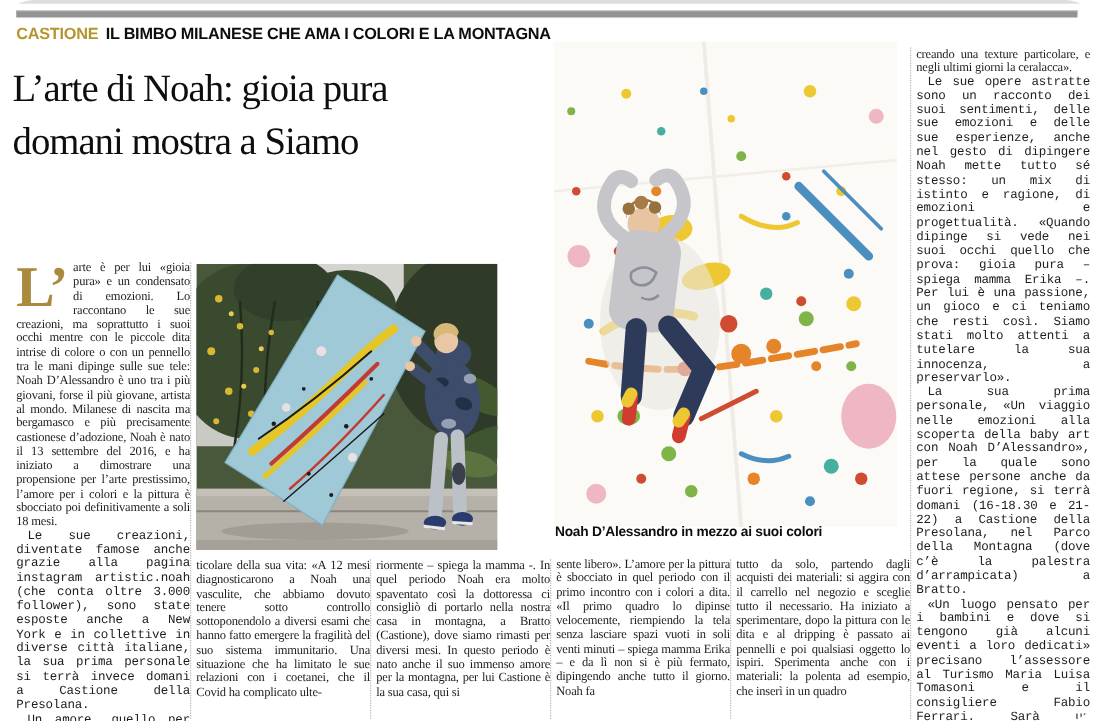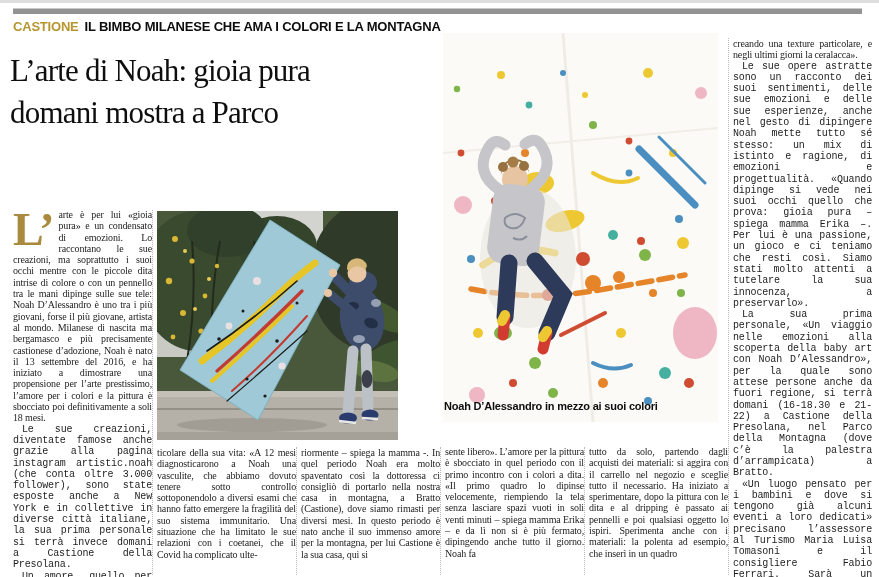--- a/index.html
+++ b/index.html
@@ -1,32 +1,32 @@
 <!DOCTYPE html>
 <html lang="it"><head>
 <meta charset="utf-8">
 <style>
   html,body{margin:0;padding:0;background:#ffffff;}
   .page{position:relative;width:879px;height:577px;background:#ffffff;overflow:hidden;
-        font-family:"Liberation Serif","DejaVu Serif",serif;-webkit-hyphens:auto;hyphens:auto;}
+        font-family:"Liberation Serif","DejaVu Serif",serif;-webkit-hyphens:auto;hyphens:auto;border-radius:27px;}
   .top-hairline{position:absolute;left:0;top:0;width:879px;height:3px;background:#dedede;}
   .section-bar{position:absolute;left:13px;top:8px;width:849px;height:5px;background:#939393;border-top:1px solid #c9c9c9;}
   .kicker{position:absolute;left:13px;top:19px;width:849px;
           font-family:"Liberation Sans","DejaVu Sans",sans-serif;font-weight:bold;font-size:13px;
           letter-spacing:-0.2px;color:#0d0d0d;white-space:nowrap;}
   .kicker .loc{color:#b6952f;margin-right:6px;}
   .headline{position:absolute;left:10px;top:50px;width:460px;color:#0e0e0e;
             font-size:31px;line-height:42px;letter-spacing:-0.8px;font-weight:normal;}
   .col{position:absolute;width:139px;font-size:10px;line-height:11.3px;text-align:justify;
        color:#1d1d1d;letter-spacing:-0.15px;}
   .col p{margin:0;}
   .col p.indent{text-indent:9px;font-family:Liberation Mono, monospace;}
   .dropcap{float:left;color:#a98a3e;font-weight:bold;font-size:46px;line-height:37px;
            padding:2px 4px 0 0;font-family:"Liberation Serif","DejaVu Serif",serif;}
-  .caption{position:absolute;left:444px;top:400px;width:280px;
+  .caption{position:absolute;left:444px;top:420px;width:280px;
            font-family:"Liberation Sans","DejaVu Sans",sans-serif;font-weight:bold;
            font-size:11px;color:#0d0d0d;letter-spacing:-0.2px;}
   .byline{font-family:"Liberation Sans","DejaVu Sans",sans-serif;font-weight:bold;
           font-size:10px;text-align:center;margin-top:3px;letter-spacing:-0.1px;}
   .copyright{font-family:"Liberation Sans","DejaVu Sans",sans-serif;font-size:7.5px;
              color:#3f3f3f;text-align:right;margin-top:3px;letter-spacing:0.2px;}
   .vrule{position:absolute;width:0;border-left:1px dotted #b8b8b8;}
   .photo{position:absolute;overflow:hidden;}
   .photo svg{display:block;}
 </style>
@@ -37,21 +37,21 @@
 
   <div class="top-hairline"></div>
   <div class="section-bar"></div>
 
   <div class="kicker">
     <span class="loc">CASTIONE</span><span>IL BIMBO MILANESE CHE AMA I COLORI E LA MONTAGNA</span>
   </div>
 
   <div class="headline">
     <div>L’arte di Noah: gioia pura</div>
-    <div>domani mostra a Parco</div>
+    <div>domani mostra a Siamo</div>
   </div>
 
   <div class="vrule" style="left:152px;top:210px;height:365px;"></div>
   <div class="vrule" style="left:296px;top:447px;height:128px;"></div>
   <div class="vrule" style="left:440px;top:447px;height:128px;"></div>
   <div class="vrule" style="left:584px;top:447px;height:128px;"></div>
   <div class="vrule" style="left:728px;top:38px;height:537px;"></div>
 
   <div class="photo" style="left:157px;top:211px;width:241px;height:229px;">
     <svg width="241" height="229" viewBox="0 0 241 229" xmlns="http://www.w3.org/2000/svg">

